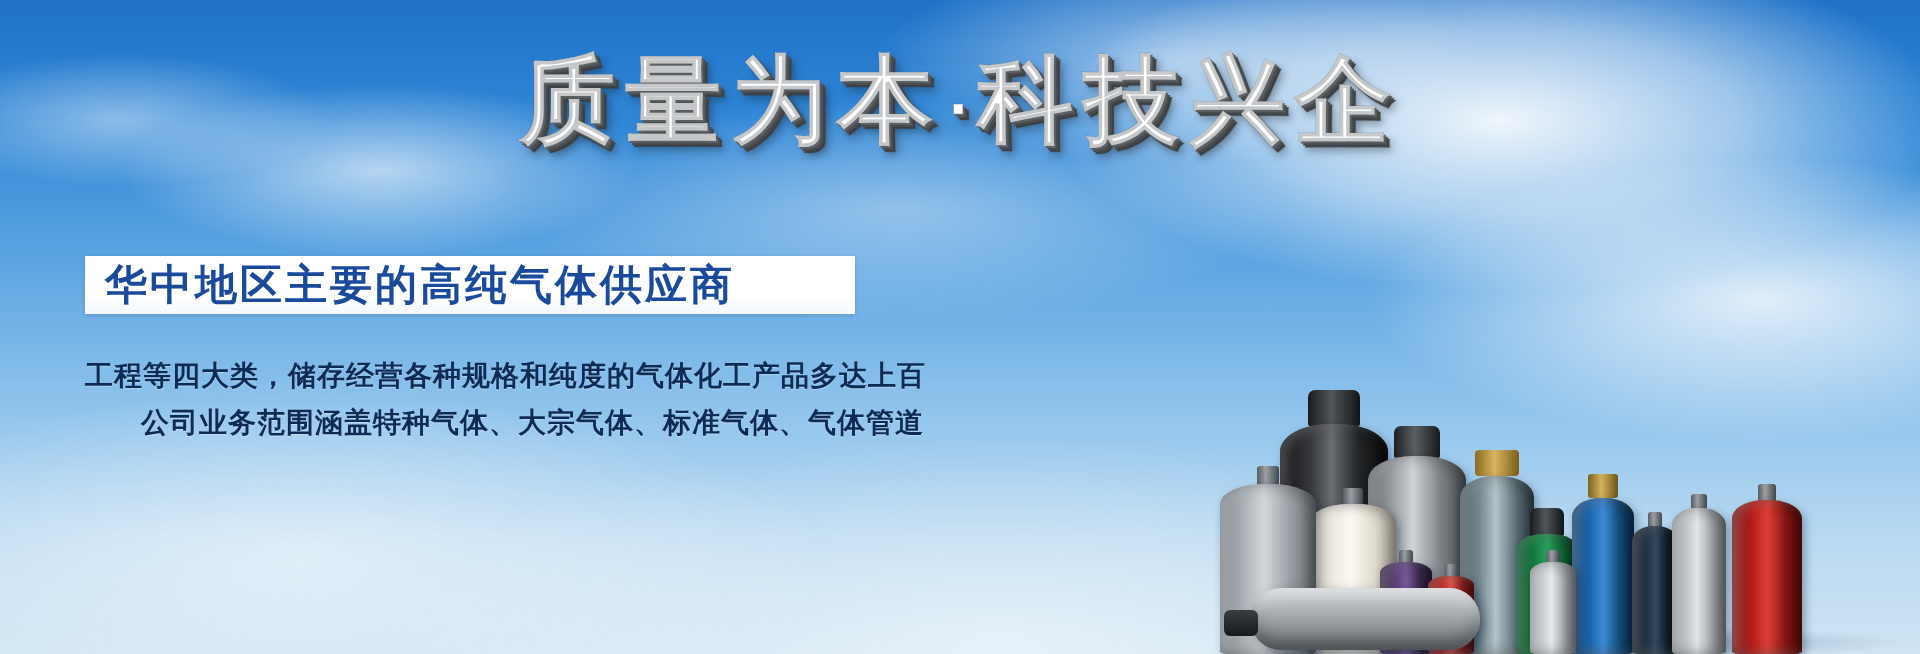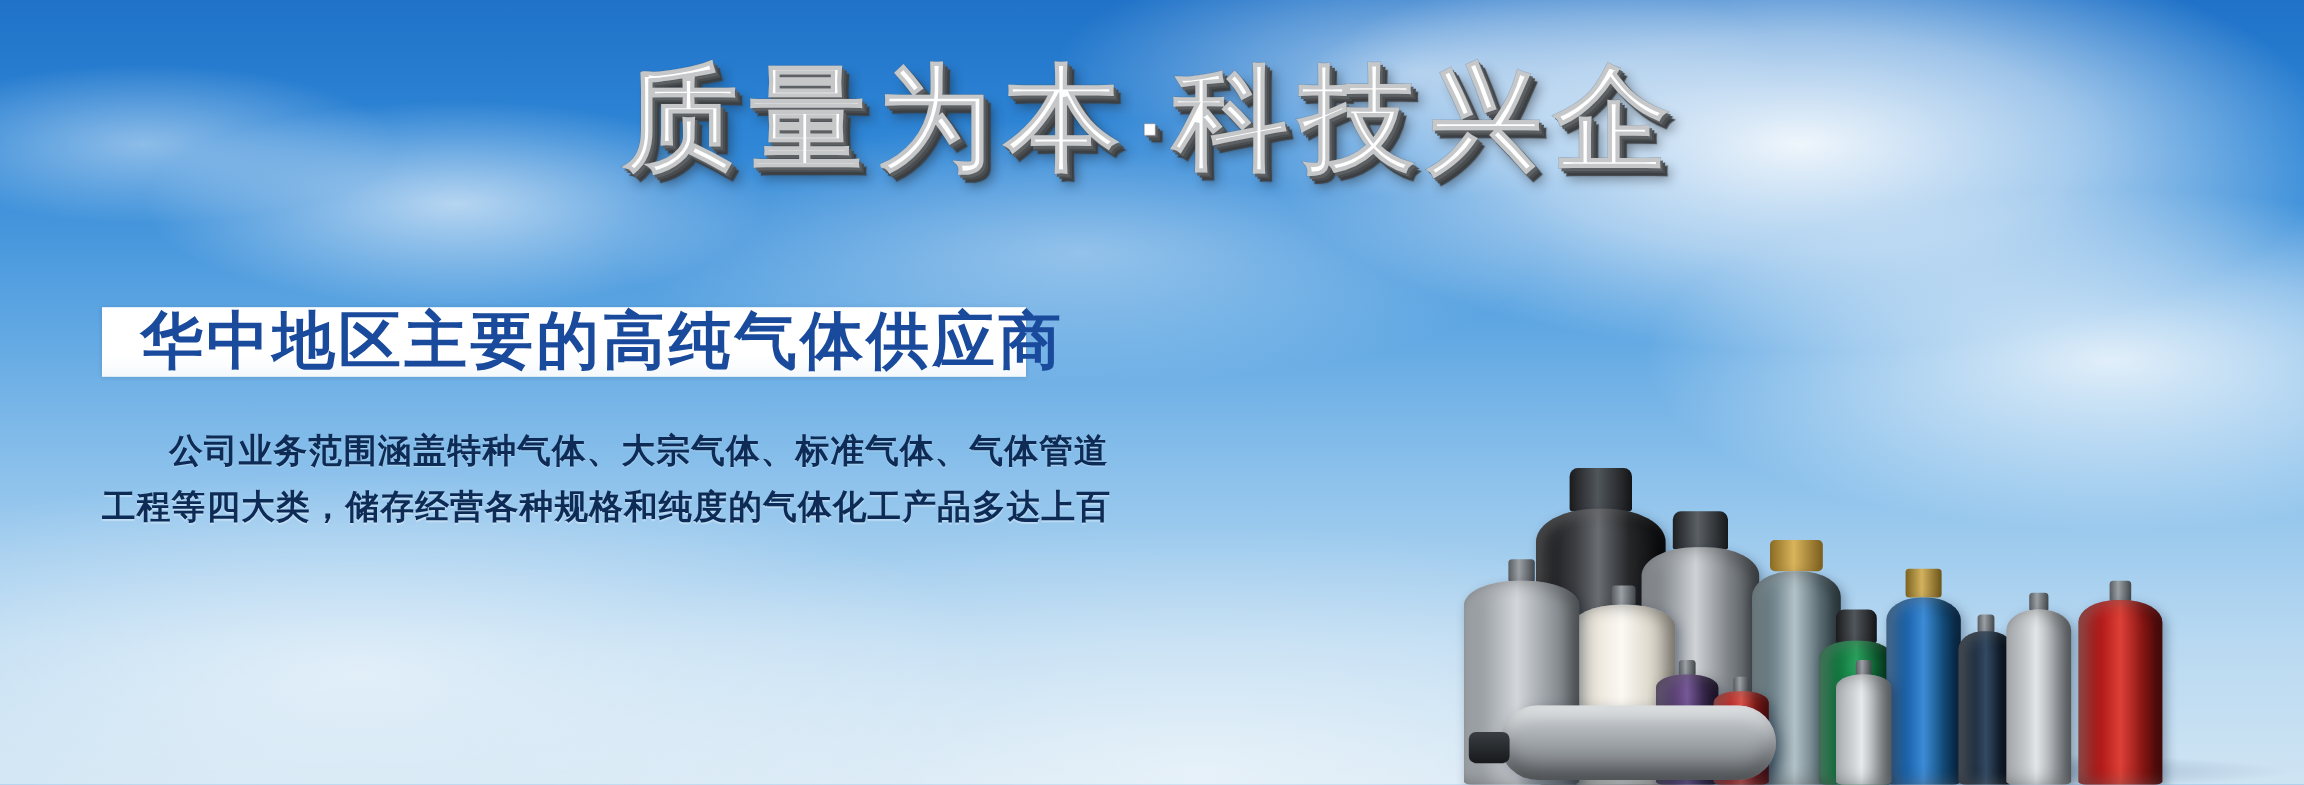--- a/index.html
+++ b/index.html
@@ -49,23 +49,23 @@
   
   .slogan-box{
     position:absolute;left:85px;top:256px;
     width:770px;height:58px;
     background:linear-gradient(180deg,#ffffff 0%,#ffffff 70%,#f4f8fb 100%);
     box-shadow:0 1px 4px rgba(10,40,70,.18);
     display:flex;align-items:center;
   }
   .slogan-text{
     font-family:"DejaVu Sans","Liberation Sans",sans-serif;
-    font-size:52px;line-height:44px;font-weight:700;
+    font-size:42px;line-height:44px;font-weight:700;
     color:#1a4a9c;letter-spacing:3px;
-    padding-left:32px;white-space:nowrap;
+    padding-left:20px;white-space:nowrap;
   }
   
   .para{
     position:absolute;left:85px;top:352px;width:790px;
     font-family:"DejaVu Serif","Liberation Serif",serif;
     font-size:28px;line-height:47px;font-weight:700;
     color:#0d2b55;letter-spacing:1px;
     text-shadow:0 1px 1px rgba(255,255,255,.35);
   }
   .para .ln{display:block;white-space:nowrap;}
@@ -107,22 +107,22 @@
   <div class="headline">
     <span>质量为本</span><span class="dot">·</span><span>科技兴企</span>
   </div>
 
 
   <div class="slogan-box">
     <span class="slogan-text">华中地区主要的高纯气体供应商</span>
   </div>
 
   <div class="para">
+    <span class="ln">工程等四大类，储存经营各种规格和纯度的气体化工产品多达上百</span>
     <span class="ln first">公司业务范围涵盖特种气体、大宗气体、标准气体、气体管道</span>
-    <span class="ln">工程等四大类，储存经营各种规格和纯度的气体化工产品多达上百</span>
   </div>
 
   <div class="cylinders">
     <div class="ground-shadow"></div>
 
     <div class="cyl" style="left:60px;width:108px;height:230px;">
       <div class="cap" style="top:-34px;width:52px;height:36px;"></div>
       <div class="body" style="background:linear-gradient(90deg,#0d0d0f 0%,#3b3d40 30%,#6a6d71 48%,#242628 72%,#0a0a0c 100%);"></div>
     </div>
 

